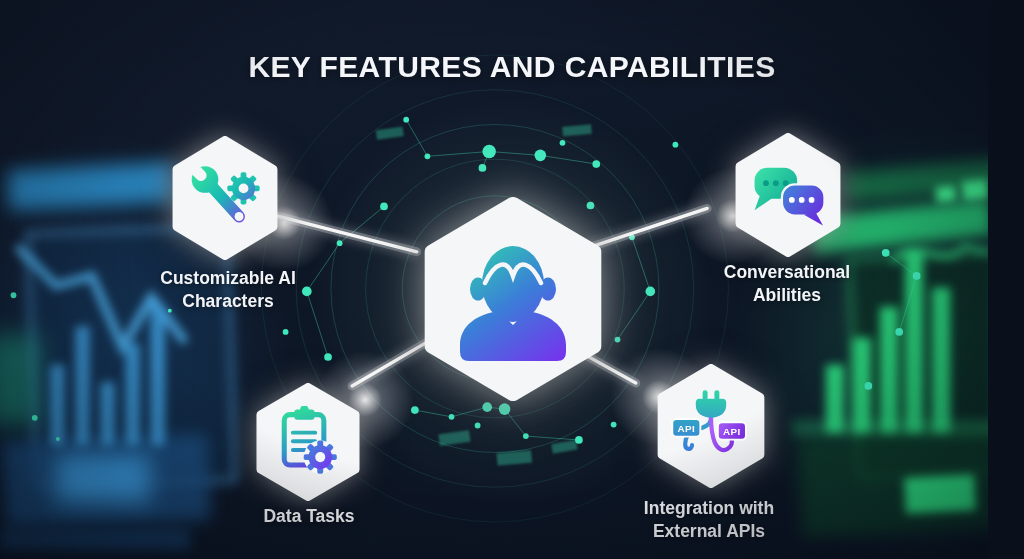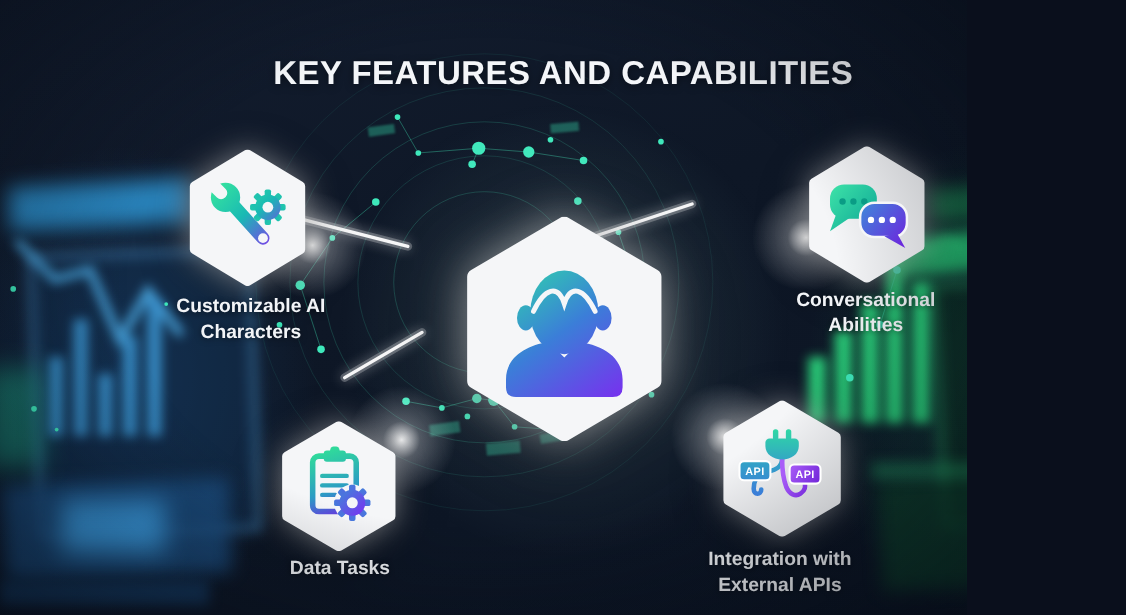--- a/index.html
+++ b/index.html
@@ -1,17 +1,17 @@
 <!DOCTYPE html>
 <html><head>
 <meta charset="utf-8">
 <style>
   html,body{margin:0;padding:0;background:#0a0f1c;}
   .canvas{
-    position:relative;width:879px;height:559px;overflow:hidden;
+    position:relative;width:988px;height:559px;overflow:hidden;
     background:linear-gradient(160deg,#131d2f 0%,#0e1726 45%,#0c1524 100%);
     font-family:"Liberation Sans",sans-serif;
   }
   
   .blur-shape{position:absolute;pointer-events:none;}
   .amb-left{left:-70px;top:130px;width:360px;height:430px;
     background:radial-gradient(ellipse,rgba(40,130,215,.22),transparent 70%);}
   .amb-right{left:730px;top:120px;width:380px;height:450px;
     background:radial-gradient(ellipse,rgba(35,200,120,.20),transparent 70%);}
   .lbar-top{left:8px;top:166px;width:165px;height:40px;background:#2f9bdc;opacity:.8;filter:blur(9px);transform:rotate(-3deg);}

